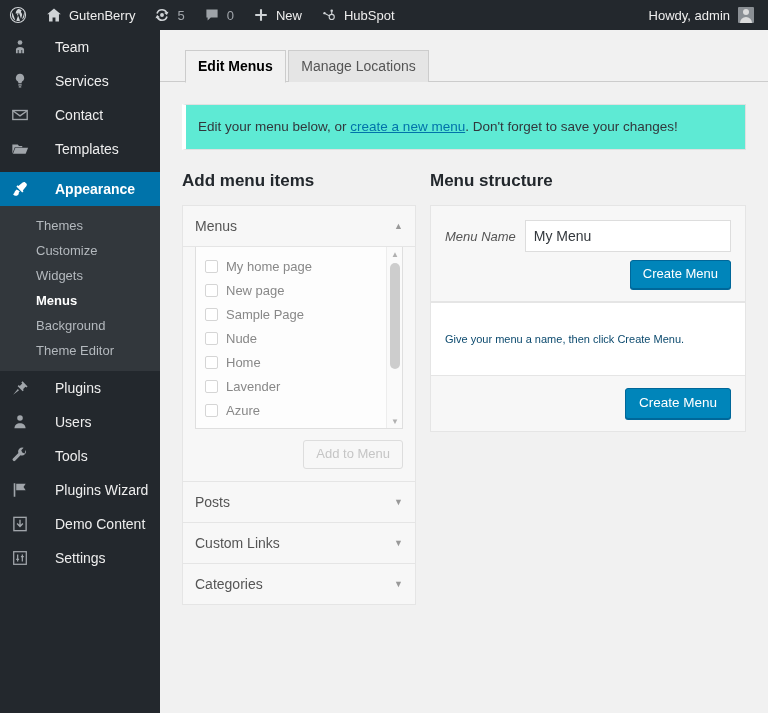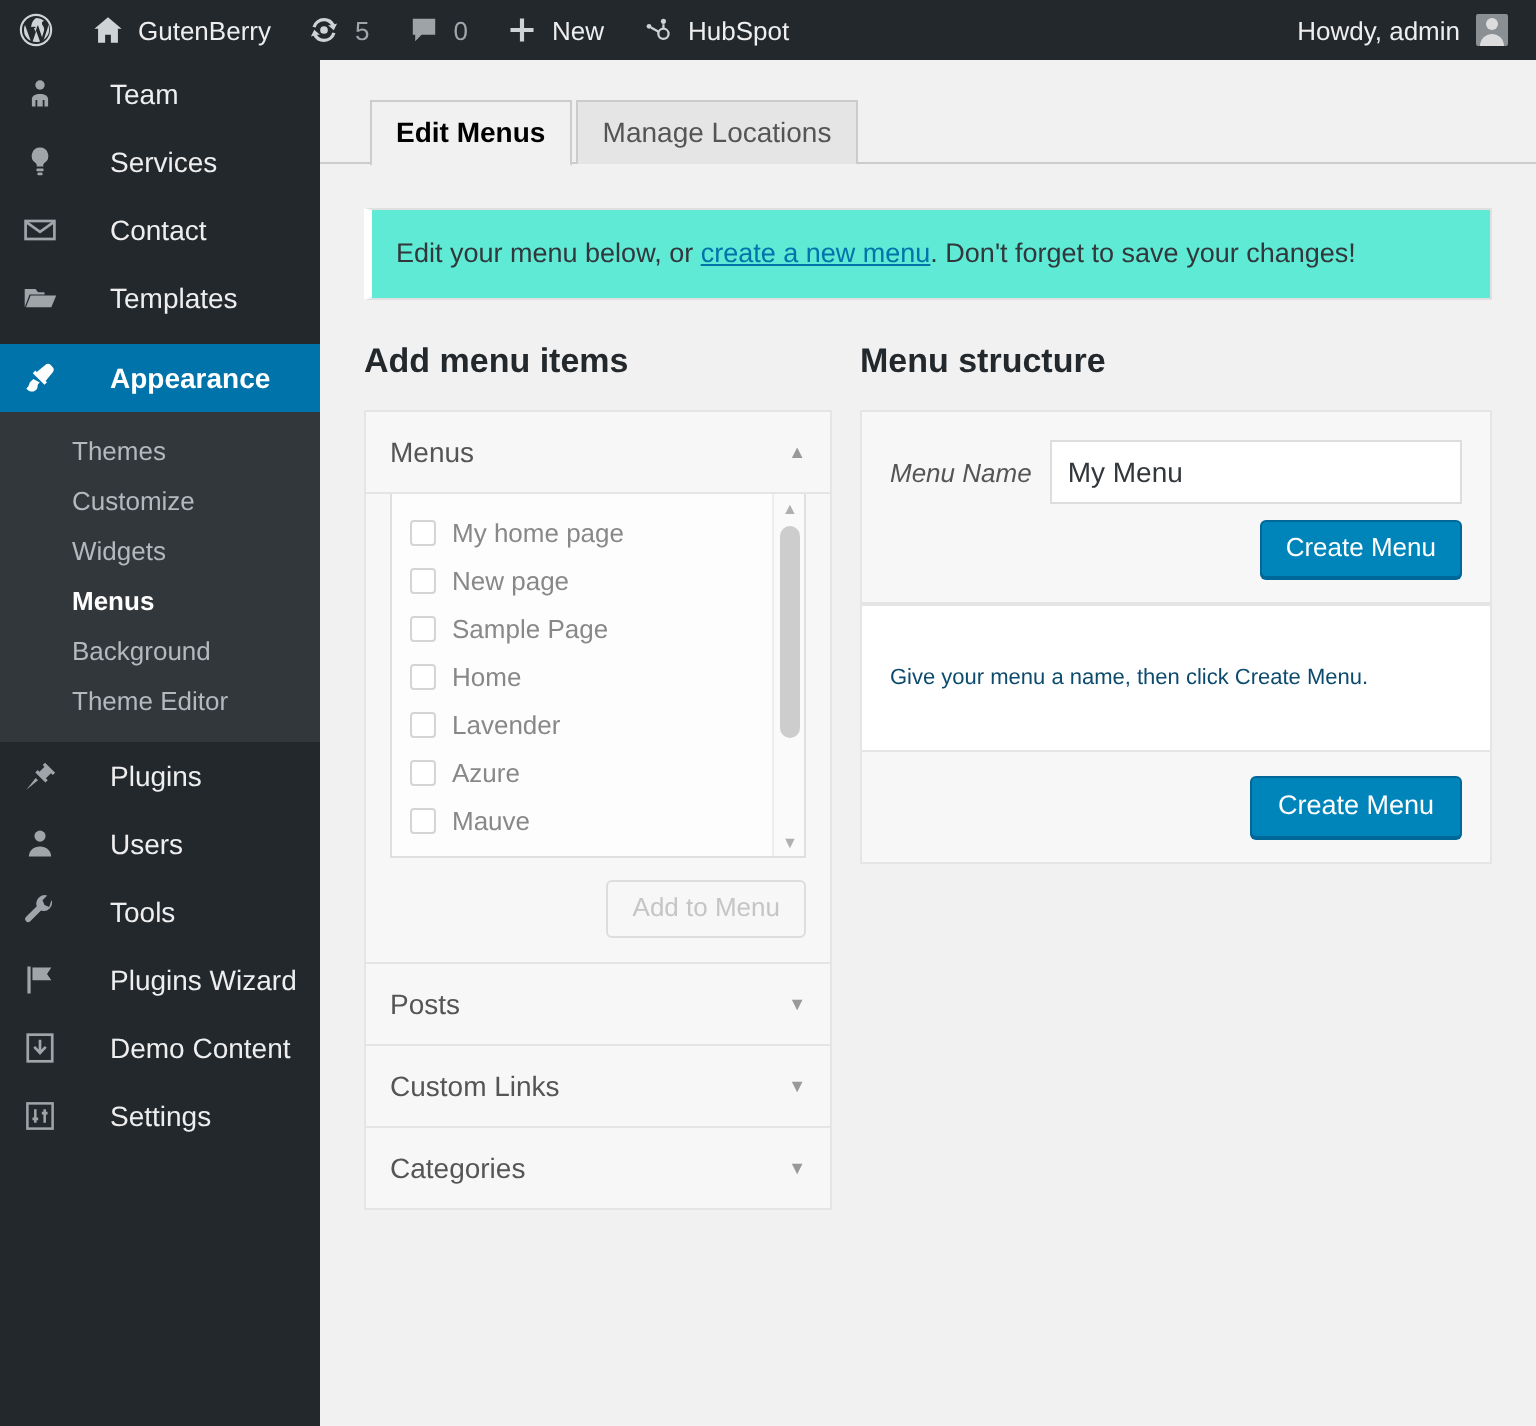--- a/index.html
+++ b/index.html
@@ -478,20 +478,24 @@
               <label class="cb-row">
                 <span class="cb"></span>
                 <span>New page</span>
               </label>
               <label class="cb-row">
                 <span class="cb"></span>
                 <span>Sample Page</span>
               </label>
               <label class="cb-row">
                 <span class="cb"></span>
+                <span>Nude</span>
+              </label>
+              <label class="cb-row">
+                <span class="cb"></span>
                 <span>Home</span>
               </label>
               <label class="cb-row">
                 <span class="cb"></span>
                 <span>Lavender</span>
               </label>
               <label class="cb-row">
                 <span class="cb"></span>
                 <span>Azure</span>
               </label>

